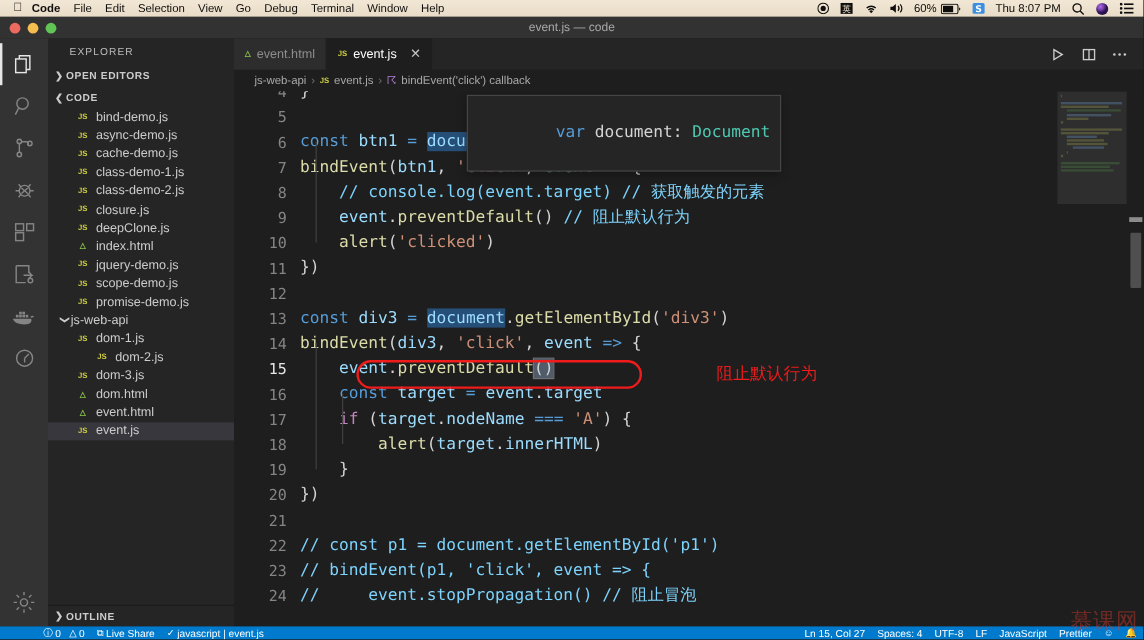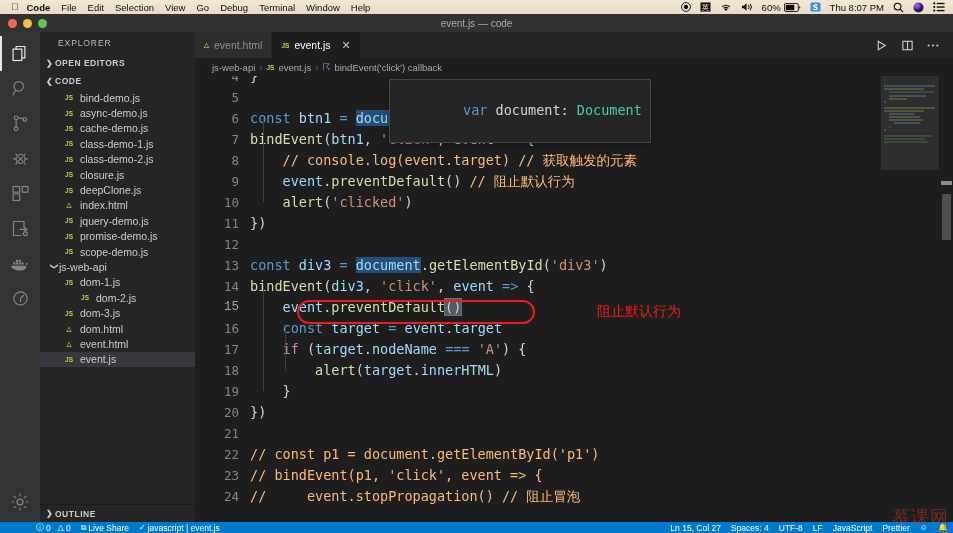--- a/index.html
+++ b/index.html
@@ -134,32 +134,32 @@
   .codearea { flex: 1; position: relative; overflow: hidden; font-family: "DejaVu Sans Mono", monospace; }
   .codeline {
     position: absolute; left: 0; height: 21px; line-height: 21px;
     font-size: 13.5px; white-space: pre; color: #d4d4d4;
   }
   .lnum {
     position: absolute; width: 44px; text-align: right;
     font-size: 12.5px; line-height: 21px; color: #858585;
     font-family: "DejaVu Sans Mono", monospace;
   }
-  .lnum.cur { color: #a3a3a3; font-family: Liberation Mono, monospace; }
+  .lnum.cur { color: #e5e5e5; }
   .code { position: absolute; left: 55px; white-space: pre; }
   .ind-guide {
     position: absolute; width: 1px; background: #404040;
   }
 
   .kw { color: #569cd6; }
   .ctl { color: #c586c0; }
   .var { color: #9cdcfe; }
   .fn { color: #dcdcaa; }
   .str { color: #ce9178; }
-  .com { color: #fdba74; }
+  .com { color: #7dd3fc; }
   .pl { color: #d4d4d4; }
   .typ { color: #4ec9b0; }
   .hl-word { background: #264f78; }
   .bracket-hl { background: #515c6a; outline: 1px solid #707070; }
 
   
   .hovertip {
     position: absolute; background: #252526; border: 1px solid #454545;
     padding: 2px 8px 3px 8px; font-family: "DejaVu Sans Mono", monospace;
     font-size: 13.5px; line-height: 19px; white-space: pre; z-index: 40;
@@ -447,25 +447,25 @@
         <div class="row" style="padding-left: 22px;">
           <span class="ficon html-ic">△</span>
           <span class="lbl">index.html</span>
         </div>
         <div class="row" style="padding-left: 22px;">
           <span class="ficon js-ic">JS</span>
           <span class="lbl">jquery-demo.js</span>
         </div>
         <div class="row" style="padding-left: 22px;">
           <span class="ficon js-ic">JS</span>
+          <span class="lbl">scope-demo.js</span>
+        </div>
+        <div class="row" style="padding-left: 22px;">
+          <span class="ficon js-ic">JS</span>
           <span class="lbl">promise-demo.js</span>
-        </div>
-        <div class="row" style="padding-left: 22px;">
-          <span class="ficon js-ic">JS</span>
-          <span class="lbl">scope-demo.js</span>
         </div>
         <div class="folder" style="padding-left: 8px;">
           <span class="chev" style="transform: rotate(-90deg); display: inline-block;">❮</span>
           <span class="lbl">js-web-api</span>
         </div>
         <div class="row" style="padding-left: 22px;">
           <span class="ficon js-ic">JS</span>
           <span class="lbl">dom-1.js</span>
         </div>
         <div class="row" style="padding-left: 38px; align-items: center;">

